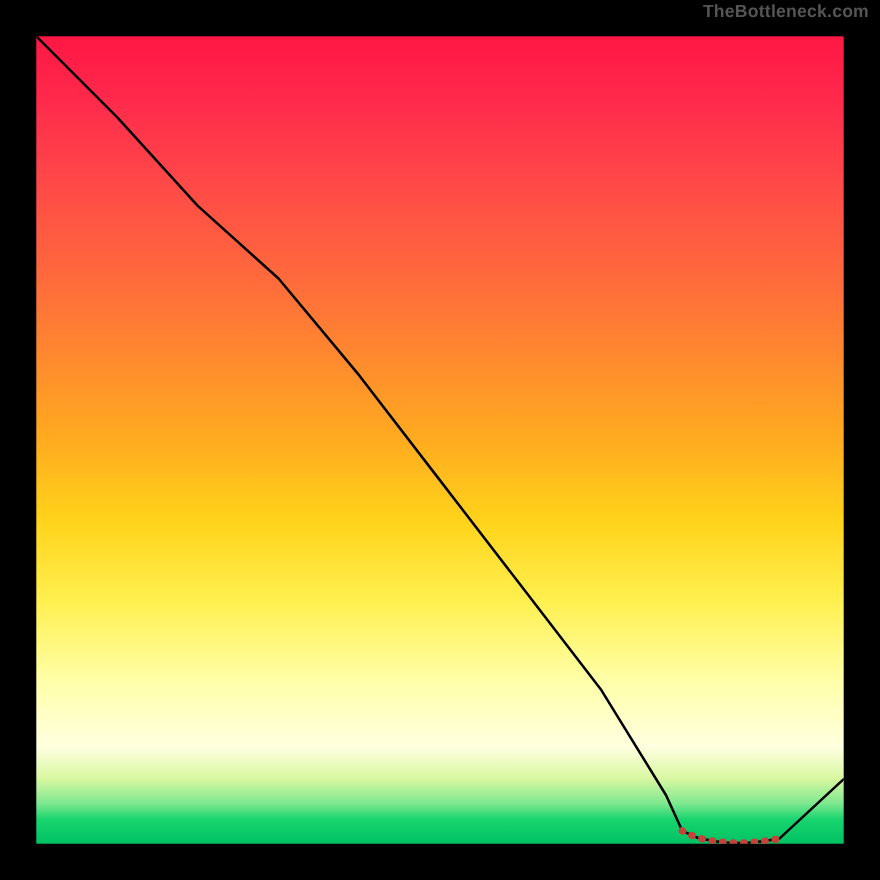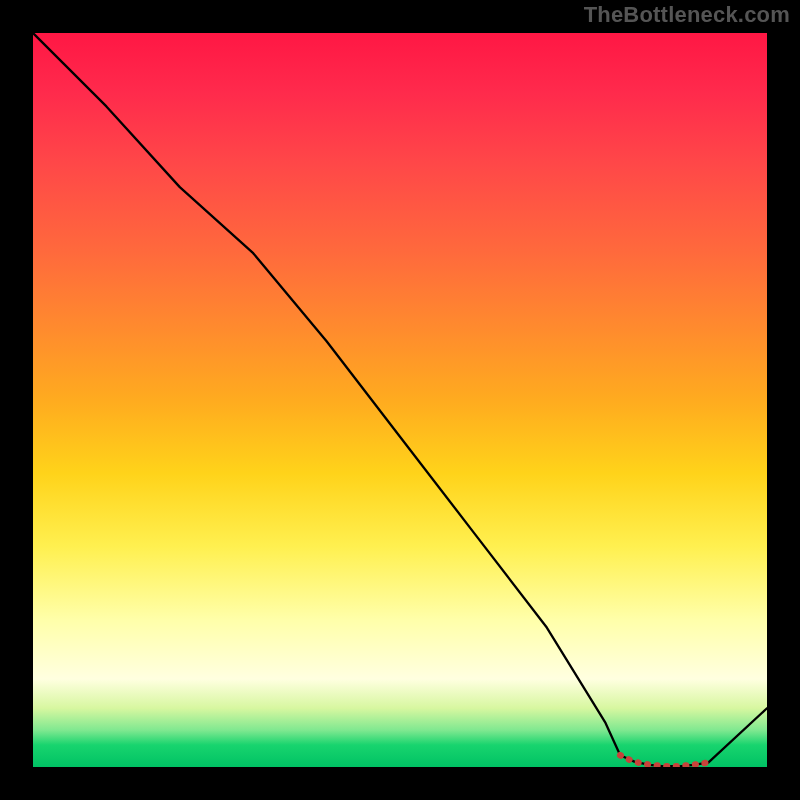--- a/index.html
+++ b/index.html
@@ -15,21 +15,21 @@
     position: relative;
     width: 800px;
     height: 800px;
     background: #000;
   }
   .watermark {
     position: absolute;
     top: 2px;
     right: 10px;
     color: #555;
-    font-size: 22px;
+    font-size: 16px;
     font-weight: 600;
     letter-spacing: 0.2px;
     z-index: 10;
   }
   .plot-area {
     position: absolute;
     left: 33px;
     top: 33px;
     width: 734px;
     height: 734px;

